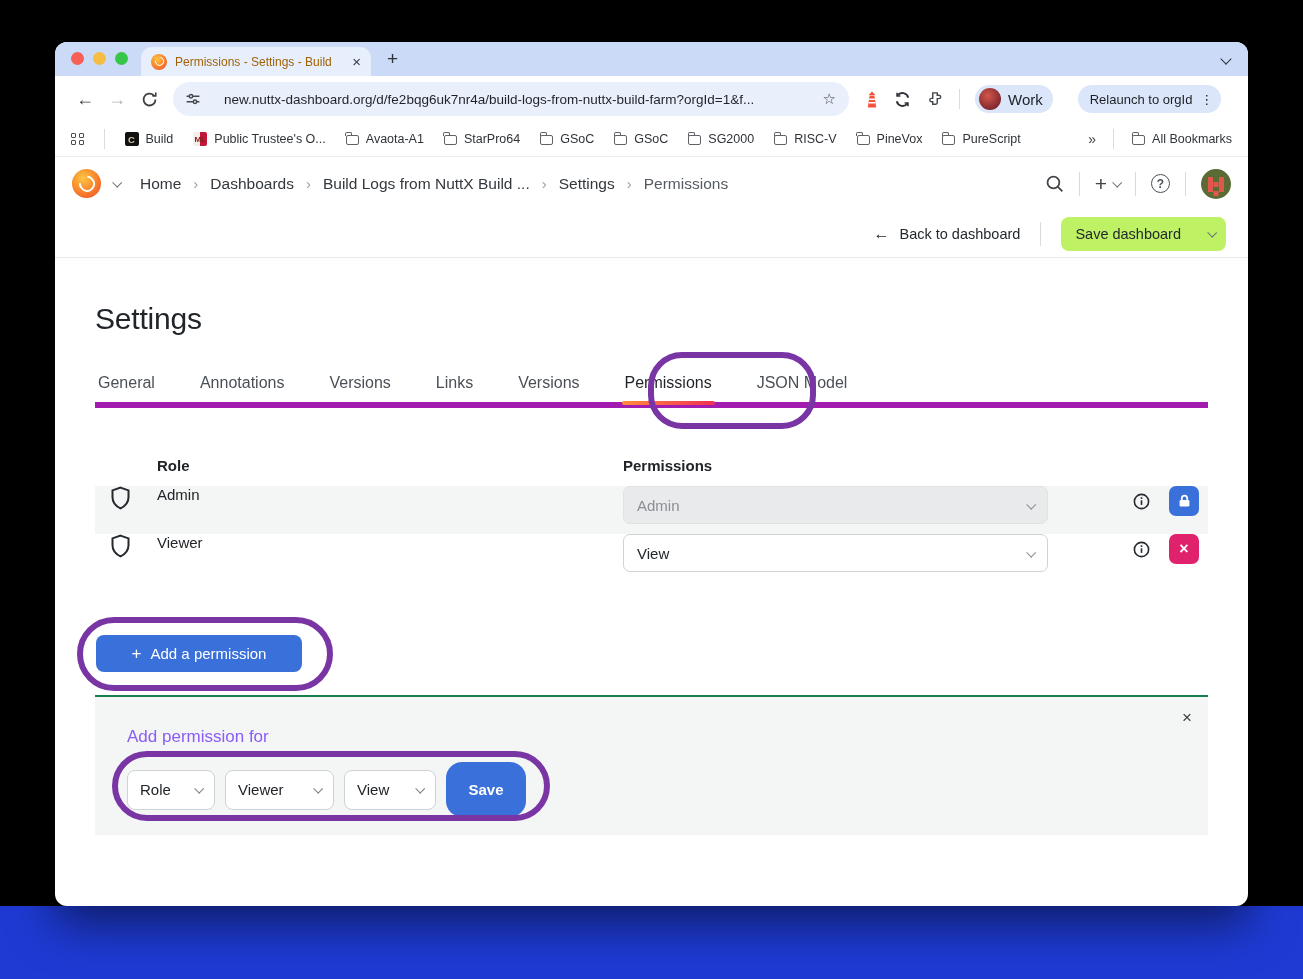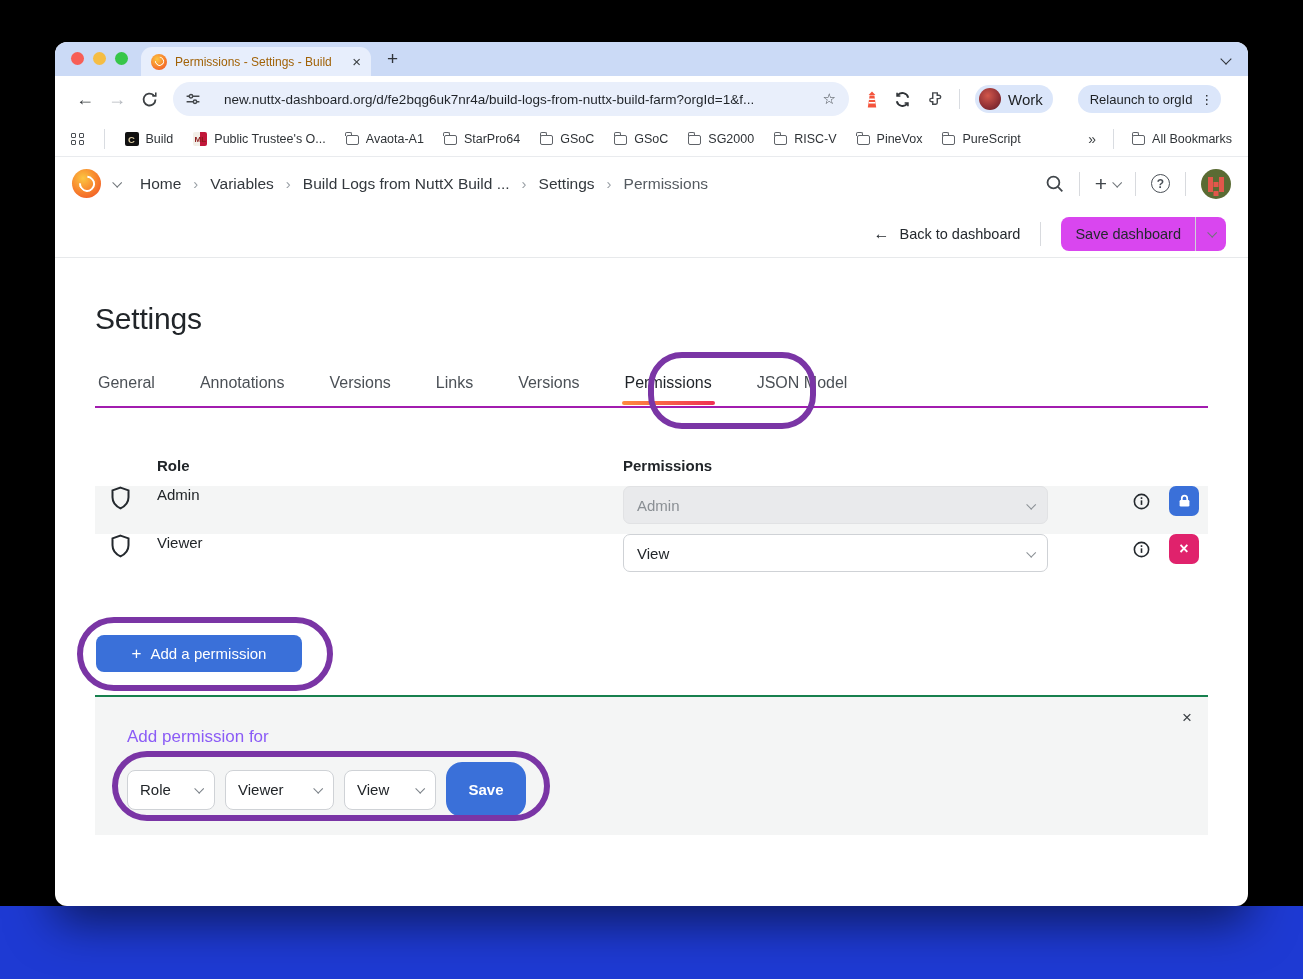--- a/index.html
+++ b/index.html
@@ -62,29 +62,29 @@
   .plusgrp{display:flex;align-items:center;gap:6px;color:#41464b}
   .plus-txt{font-size:21px;font-weight:300;line-height:1}
   .help{width:19px;height:19px;border:1.6px solid #4a5057;border-radius:50%;font-size:12px;color:#4a5057;display:flex;align-items:center;justify-content:center;font-weight:600}
   .gf-avatar{position:relative;width:30px;height:30px;border-radius:50%;background:#5a6b33;overflow:hidden}
   .gf-avatar i{position:absolute;left:7px;top:8px;width:5px;height:5px;background:#e2574b;box-shadow:0 5px 0 #e2574b,0 10px 0 #e2574b,11px 0 0 #e2574b,11px 5px 0 #e2574b,11px 10px 0 #e2574b,5.5px 5px 0 #e2574b,5.5px 14px 0 #e2574b}
 
   
   .subheader{height:48px;display:flex;align-items:center;justify-content:flex-end;padding:0 22px;border-bottom:1px solid #e7e9eb}
   .back{display:flex;align-items:center;gap:10px;font-size:14.5px;font-weight:500;color:#24292e}
   .back .arr{font-size:16px}
-  .savebtn{display:flex;align-items:center;height:34px;background:#d946ef;border-radius:8px;overflow:hidden}
+  .savebtn{display:flex;align-items:center;height:34px;background:#bef264;border-radius:8px;overflow:hidden}
   .savebtn .lbl{padding:0 14px;font-size:14.5px;font-weight:500;color:#24292e}
   .savebtn .split{width:1px;height:34px;background:#cfd2d6}
   .savebtn .cbox{width:30px;display:flex;justify-content:center}
 
   
   .content{padding:0 40px}
   .page-title{margin-top:44px;font-size:30px;font-weight:500;letter-spacing:-.2px;color:#212529;height:40px}
-  .tabs{margin-top:26px;display:flex;border-bottom:2px solid #a21caf;height:40px}
+  .tabs{margin-top:26px;display:flex;border-bottom:6px solid #a21caf;height:40px}
   .tabitem{position:relative;margin-right:39px;padding:6px 3px 0;font-size:16px;color:#4b5056;height:39px}
   .tabitem.active{color:#1f2328}
   .tabitem.active::after{content:"";position:absolute;left:0;right:0;bottom:2px;height:4px;border-radius:2px;background:linear-gradient(90deg,#ff8b3e,#ef3054)}
 
   .ptable{margin-top:37px}
   .thead{display:flex;align-items:center;height:41px;font-size:15px;font-weight:600;color:#212529}
   .th-role{margin-left:62px;width:466px}
   .trow{display:flex;align-items:flex-start;height:48px;padding:0 9px 0 15px}
   .trow.shaded{background:#f4f5f5}
   .cell-ic{width:47px}
@@ -254,21 +254,21 @@
         </span>
     </div>
   </div>
 
   <div class="gf-header">
     <span class="gflogo"></span>
     <span class="chev" style="margin-left:12px"></span>
     <div class="crumbs">
       <span>Home</span>
       <span class="crumb-sep">›</span>
-      <span>Variables</span>
+      <span>Dashboards</span>
       <span class="crumb-sep">›</span>
       <span>Build Logs from NuttX Build ...</span>
       <span class="crumb-sep">›</span>
       <span>Settings</span>
       <span class="crumb-sep">›</span>
       <span class="crumb-last">Permissions</span>
     </div>
     <div class="gf-right">
       <span>
         <svg width="19" height="19" viewBox="0 0 18 18" fill="none" stroke="#41464b" stroke-width="1.7">

